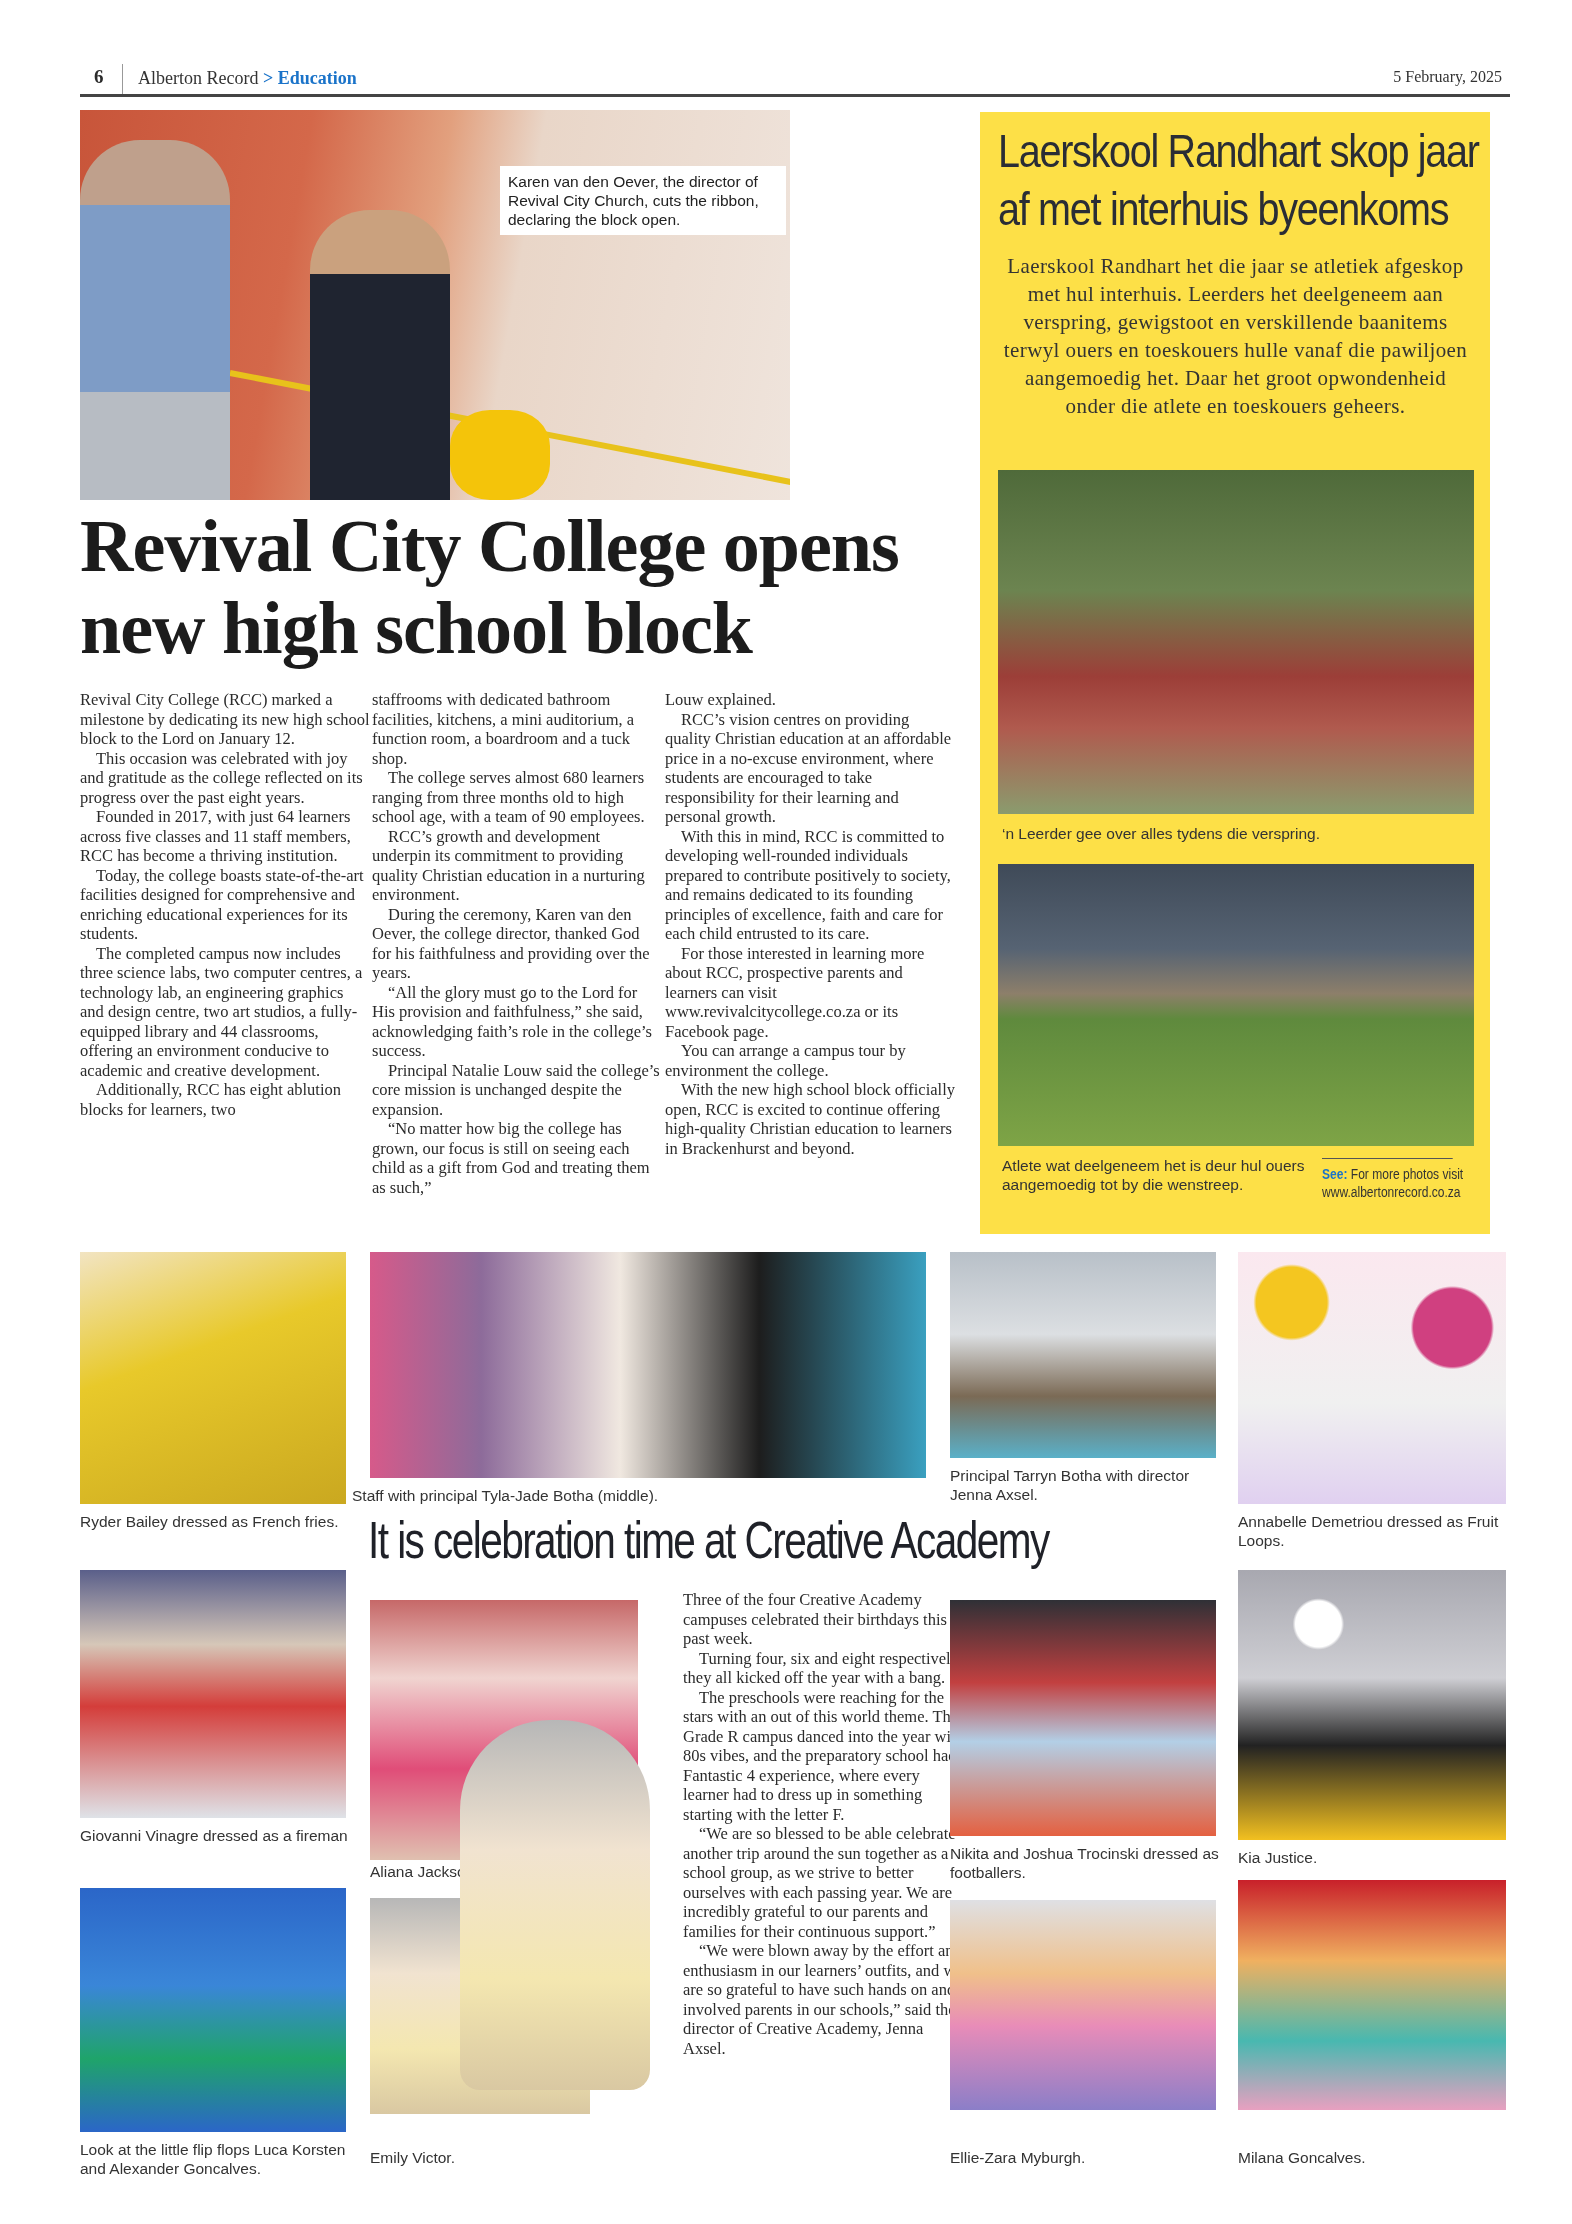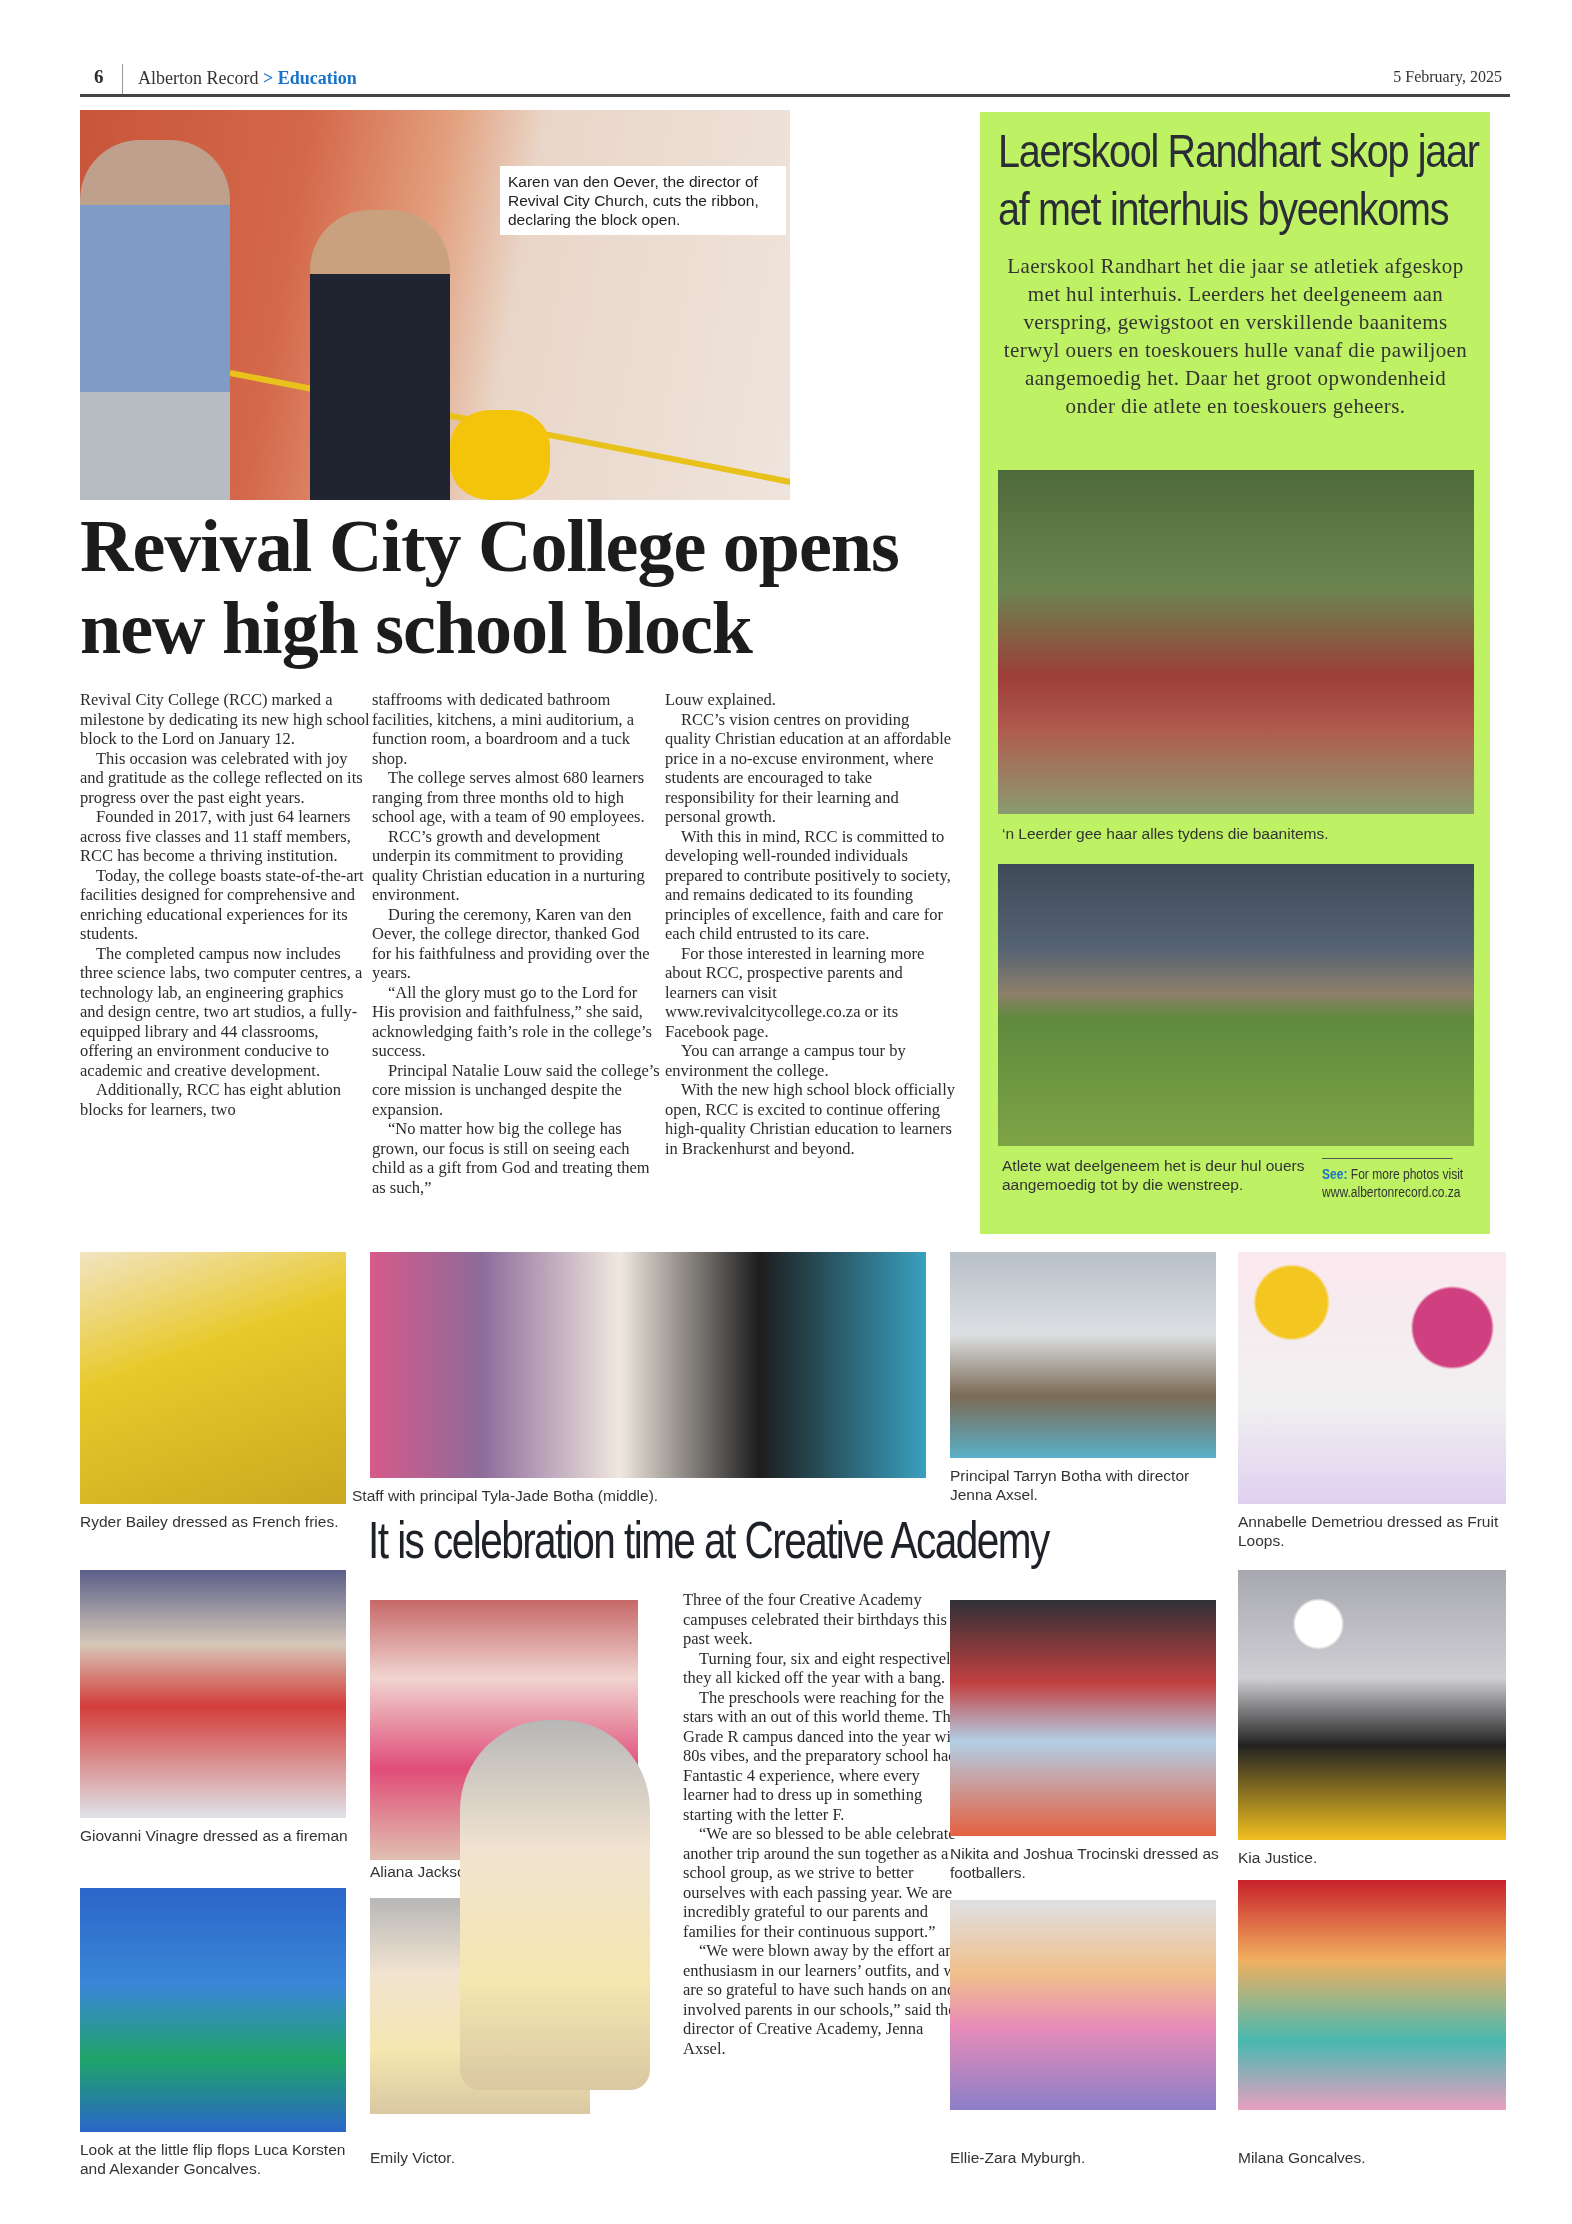--- a/index.html
+++ b/index.html
@@ -30,21 +30,21 @@
   .lead-cap { position:absolute; right:4px; top:56px; width:270px; background:#fff; padding:6px 8px; font-size:15.5px; line-height:19px; font-family:"Liberation Sans", sans-serif; color:#222; }
 
   .lead-title { left: 80px; top: 505px; width: 880px; font-size: 74px; line-height: 82px; font-family: "Liberation Serif", "DejaVu Serif", serif; color: #1c1c1c; letter-spacing: -1px; }
 
   .cols { left: 80px; top: 690px; width: 870px; }
   .col { position:absolute; top:0; width:290px; font-size:16.5px; line-height:19.5px; color:#2b2b2b; }
   .col p { margin:0; text-indent: 16px; }
   .col p.first { text-indent: 0; }
 
   
-  .side { left: 980px; top: 112px; width: 510px; height: 1122px; background: #bef264; }
+  .side { left: 980px; top: 112px; width: 510px; height: 1122px; background: #fde047; }
   .side-title { position:absolute; left:18px; top:10px; width:480px; font-family:"Liberation Sans", "DejaVu Sans", sans-serif; font-size:46px; line-height:58px; color:#2a2d35; letter-spacing:-1.5px; transform: scaleX(0.86); transform-origin:left; white-space:nowrap; }
   .side-intro { position:absolute; left:18px; top:140px; width:475px; text-align:center; font-size:21px; line-height:28px; color:#333; letter-spacing:0.4px; }
   .side-photo1 { position:absolute; left:18px; top:358px; width:476px; height:344px; background: linear-gradient(180deg, #4f6a3a 0%, #6c8450 35%, #9c3e38 60%, #b05a4e 75%, #8a9c6e 100%); }
   .side-cap1 { position:absolute; left:22px; top:712px; width:470px; font-size:15.5px; }
   .side-photo2 { position:absolute; left:18px; top:752px; width:476px; height:282px; background: linear-gradient(180deg, #3f4a58 0%, #566373 30%, #8d7f6a 46%, #5f8a3d 55%, #7ea446 100%); }
   .side-cap2 { position:absolute; left:22px; top:1044px; width:320px; font-size:15.5px; }
   .see-box { position:absolute; left:342px; top:1046px; width:152px; border-top: 1px solid #555; padding-top: 6px; font-family:"Liberation Sans", sans-serif; font-size:14px; line-height:18px; color:#333; transform: scaleX(0.86); transform-origin:left; white-space: nowrap; }
   .see-box .see { color:#1a73c9; font-weight:bold; }
 
   
@@ -119,21 +119,21 @@
   </div>
 </div>
 
 <div class="abs side">
   <div class="side-title">
     <div>Laerskool Randhart skop jaar</div>
     <div>af met interhuis byeenkoms</div>
   </div>
   <div class="side-intro">Laerskool Randhart het die jaar se atletiek afgeskop met hul interhuis. Leerders het deelgeneem aan verspring, gewigstoot en verskillende baanitems terwyl ouers en toeskouers hulle vanaf die pawiljoen aangemoedig het. Daar het groot opwondenheid onder die atlete en toeskouers geheers.</div>
   <div class="side-photo1 photo"></div>
-  <div class="side-cap1 cap">‘n Leerder gee haar alles tydens die baanitems.</div>
+  <div class="side-cap1 cap">‘n Leerder gee over alles tydens die verspring.</div>
   <div class="side-photo2 photo"></div>
   <div class="side-cap2 cap">Atlete wat deelgeneem het is deur hul ouers aangemoedig tot by die wenstreep.</div>
   <div class="see-box">
     <span class="see">See:</span>
     <span>For more photos visit</span><br>
     <span>www.albertonrecord.co.za</span>
   </div>
 </div>
 
 <div class="abs photo ph-a" style="left:80px;top:1252px;width:266px;height:252px;"></div>

